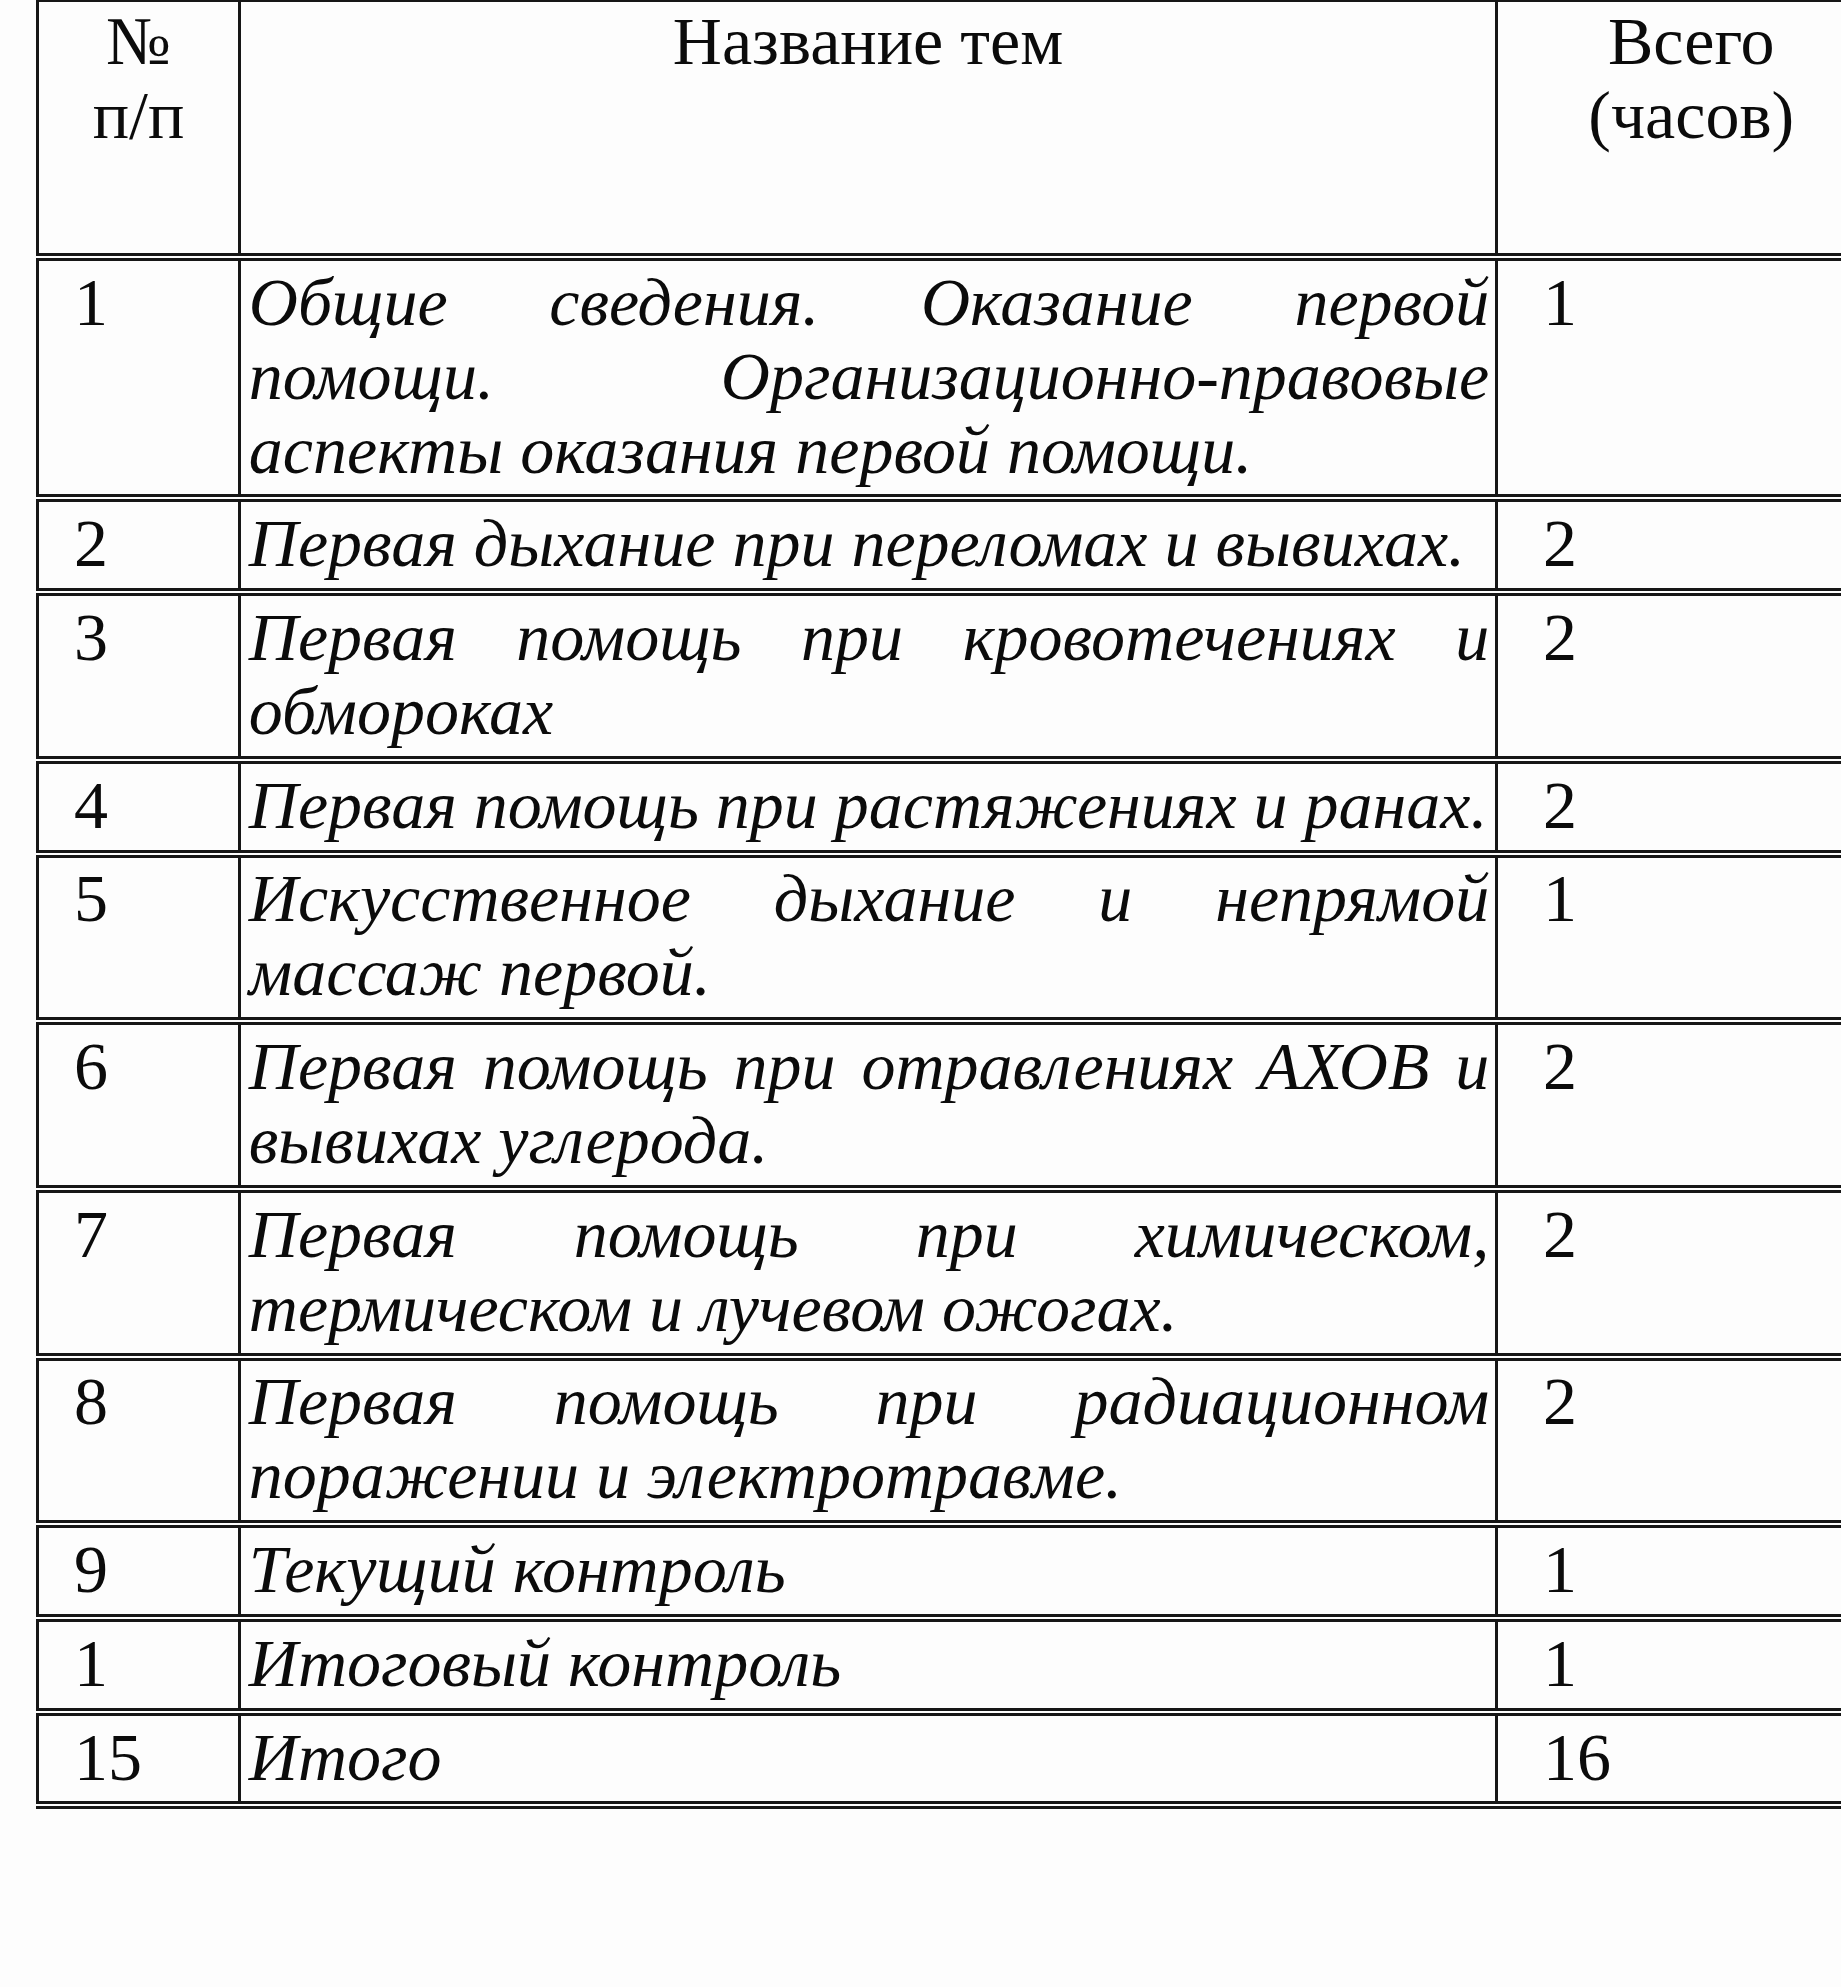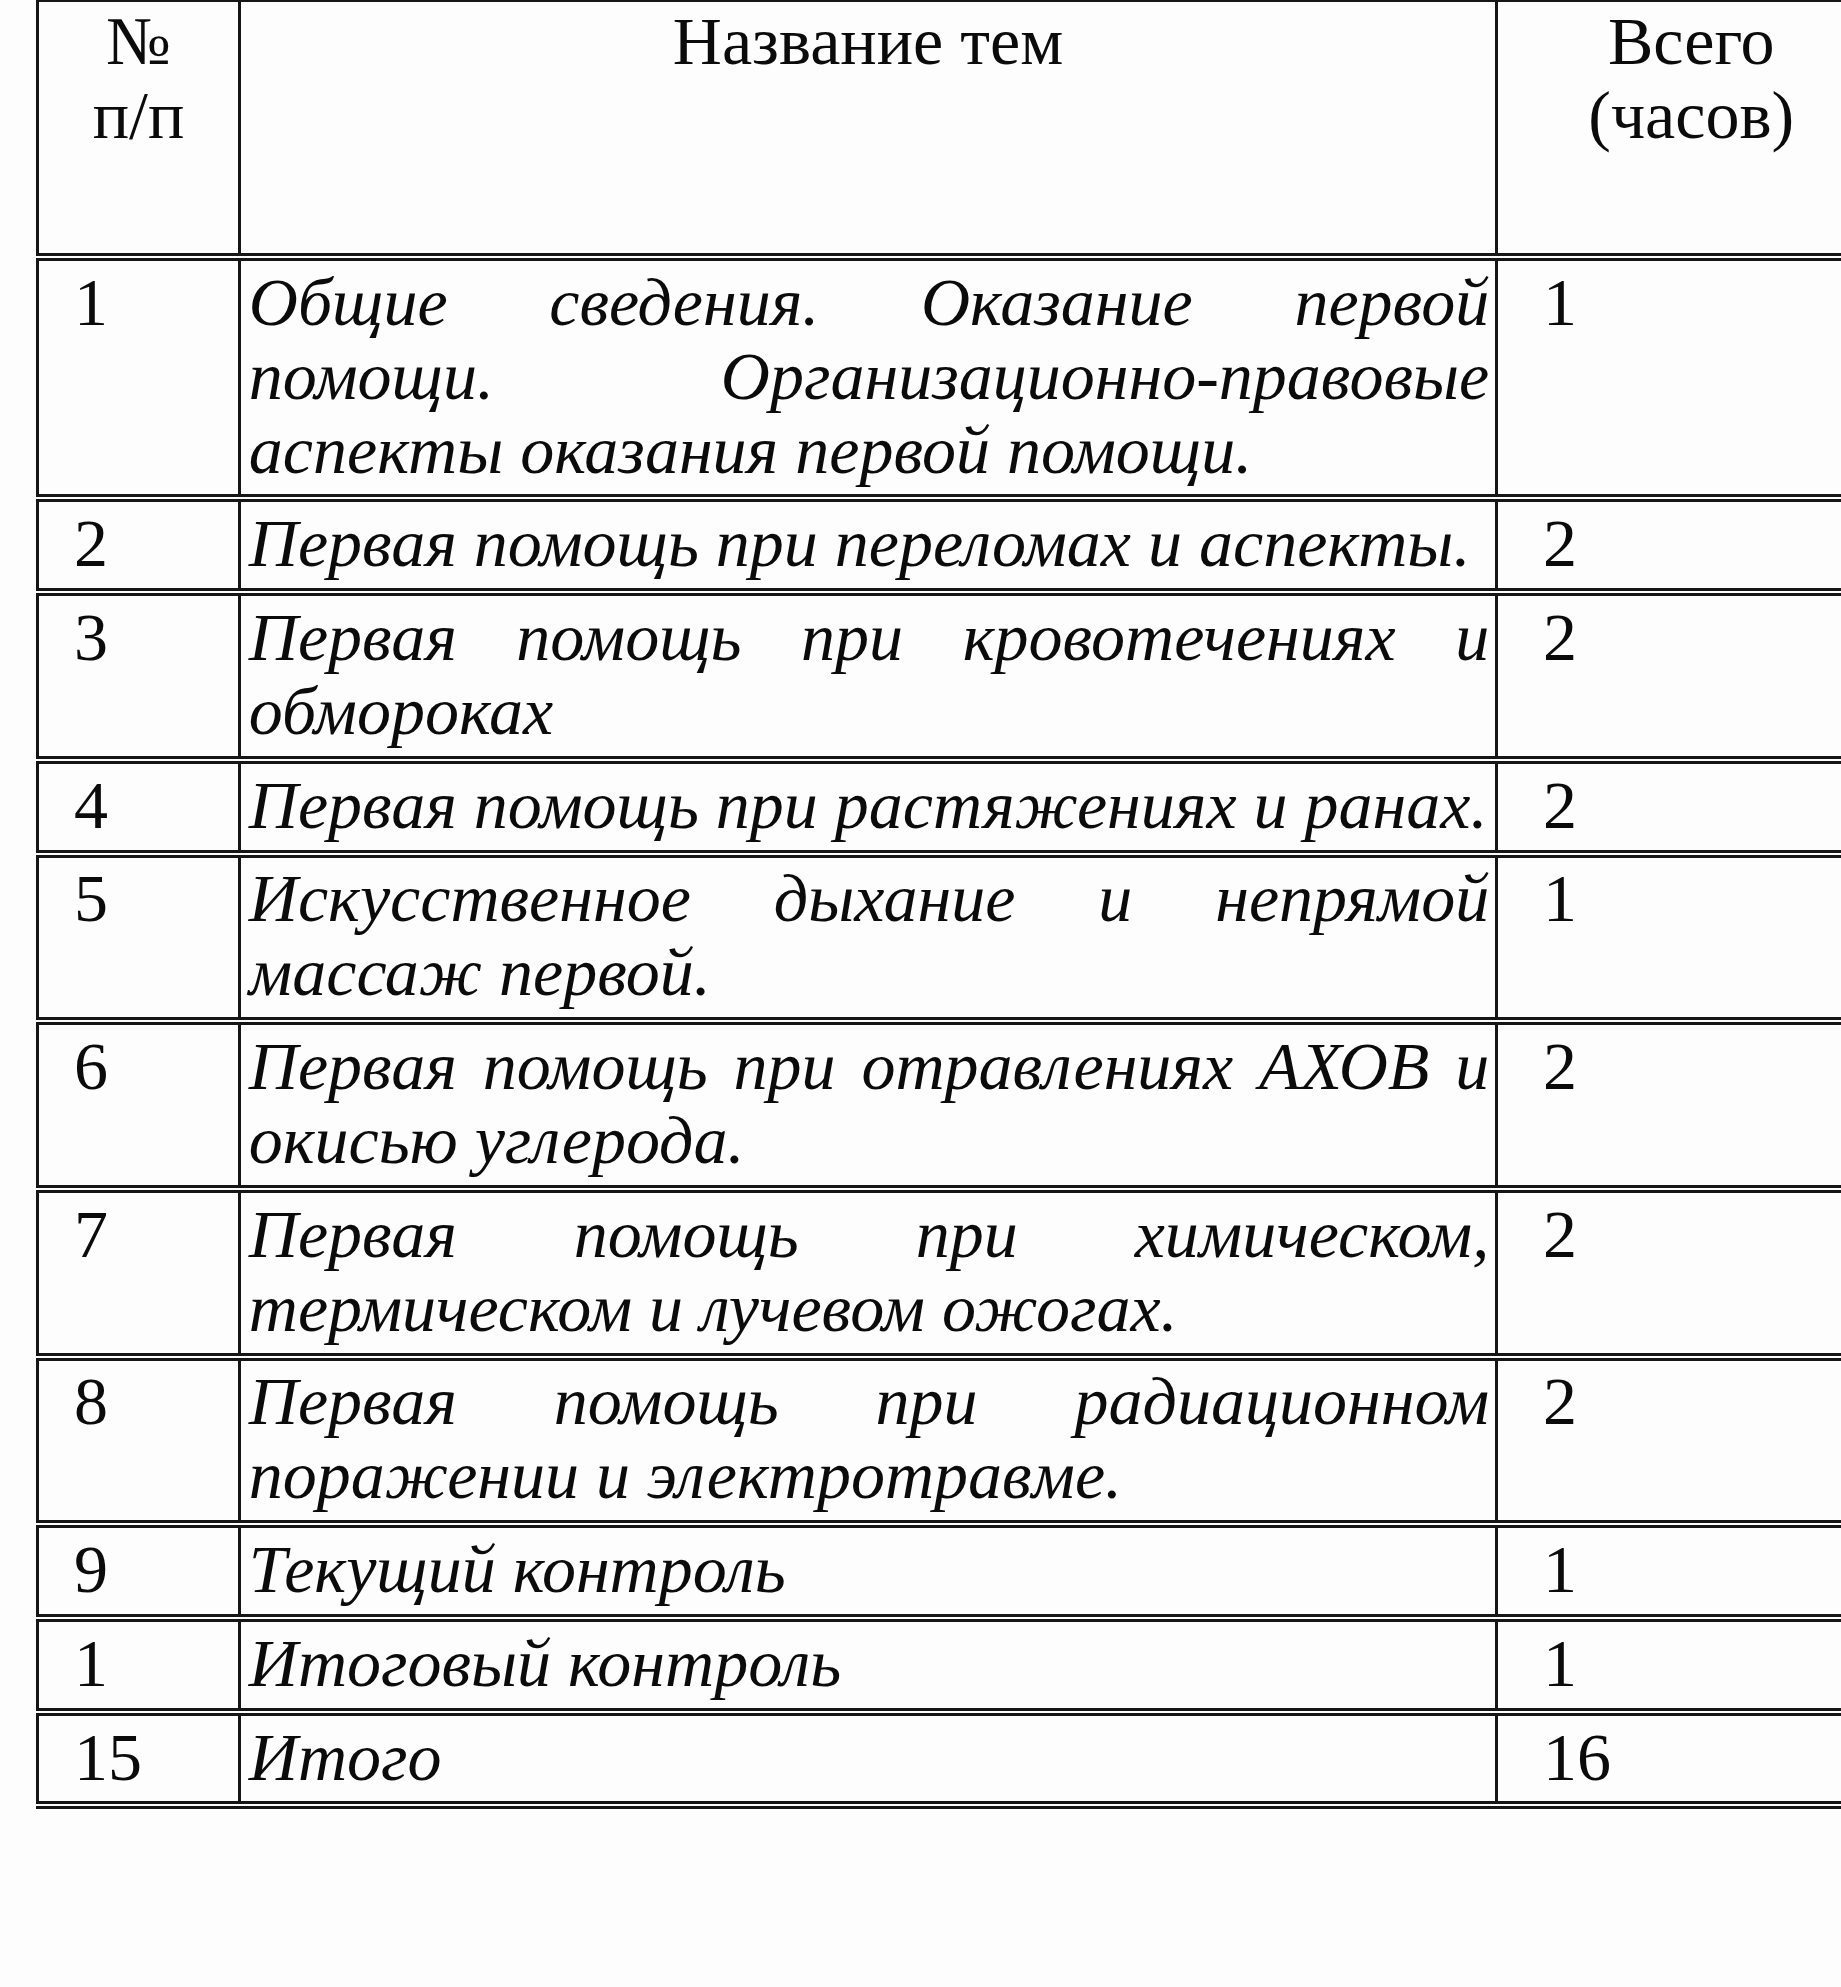--- a/index.html
+++ b/index.html
@@ -79,41 +79,41 @@
     </tr>
   </thead>
   <tbody>
     <tr>
       <td class="cell-num">1</td>
       <td class="cell-topic">Общие сведения. Оказание первой помощи. Организационно-правовые аспекты оказания первой помощи.</td>
       <td class="cell-hours">1</td>
     </tr>
     <tr>
       <td class="cell-num">2</td>
-      <td class="cell-topic">Первая помощь при переломах и аспекты.</td>
+      <td class="cell-topic">Первая дыхание при переломах и вывихах.</td>
       <td class="cell-hours">2</td>
     </tr>
     <tr>
       <td class="cell-num">3</td>
       <td class="cell-topic">Первая помощь при кровотечениях и обмороках</td>
       <td class="cell-hours">2</td>
     </tr>
     <tr>
       <td class="cell-num">4</td>
       <td class="cell-topic">Первая помощь при растяжениях и ранах.</td>
       <td class="cell-hours">2</td>
     </tr>
     <tr>
       <td class="cell-num">5</td>
       <td class="cell-topic">Искусственное дыхание и непрямой массаж первой.</td>
       <td class="cell-hours">1</td>
     </tr>
     <tr>
       <td class="cell-num">6</td>
-      <td class="cell-topic">Первая помощь при отравлениях АХОВ и окисью углерода.</td>
+      <td class="cell-topic">Первая помощь при отравлениях АХОВ и вывихах углерода.</td>
       <td class="cell-hours">2</td>
     </tr>
     <tr>
       <td class="cell-num">7</td>
       <td class="cell-topic">Первая помощь при химическом, термическом и лучевом ожогах.</td>
       <td class="cell-hours">2</td>
     </tr>
     <tr>
       <td class="cell-num">8</td>
       <td class="cell-topic">Первая помощь при радиационном поражении и электротравме.</td>

